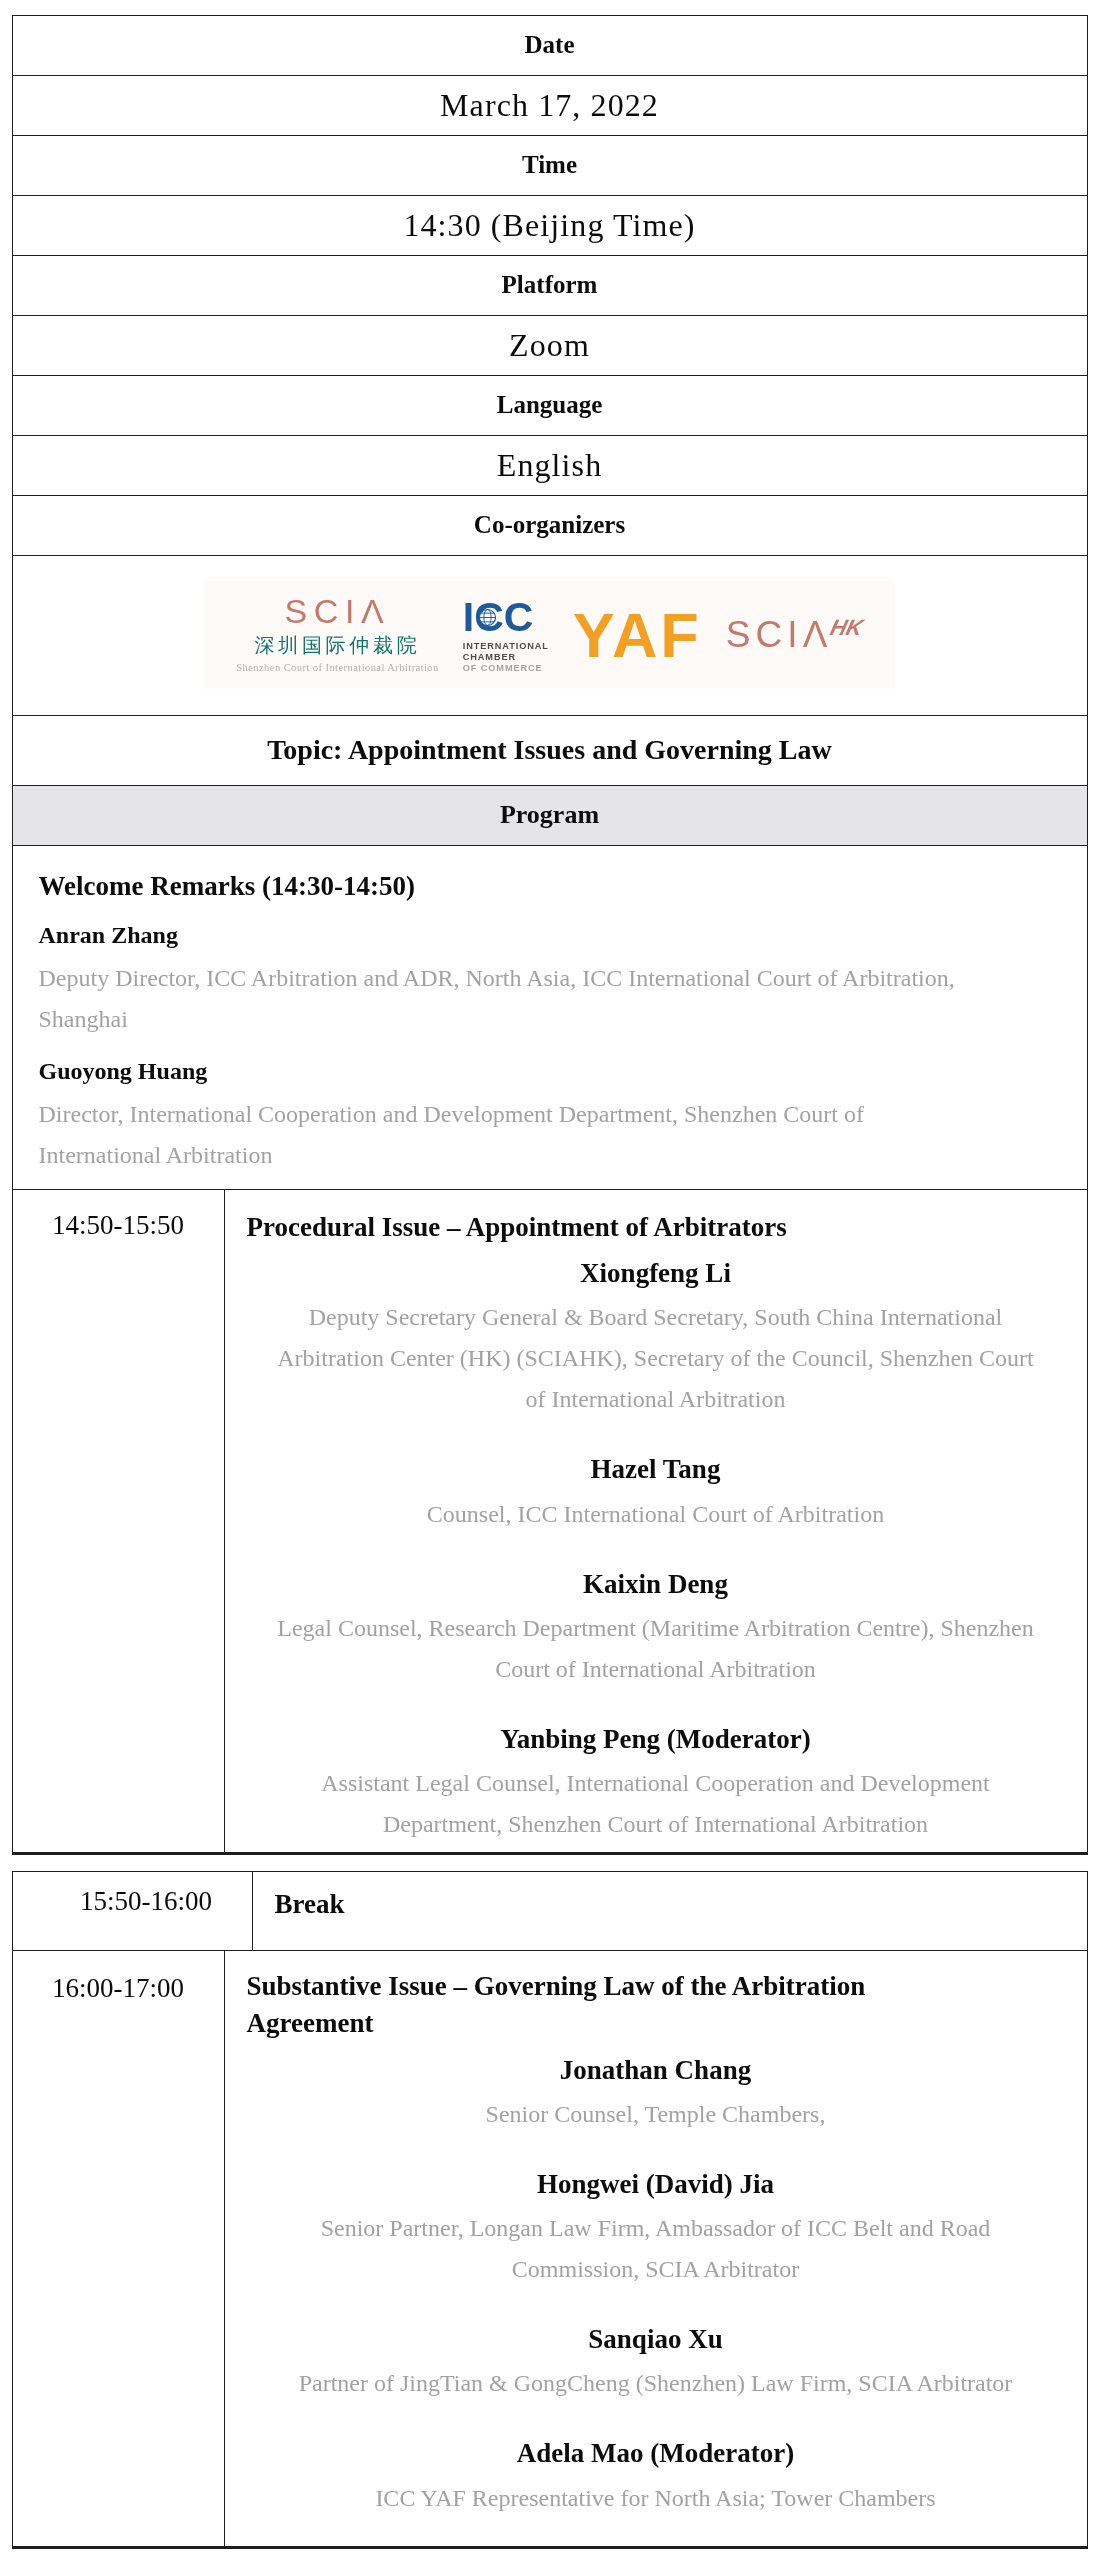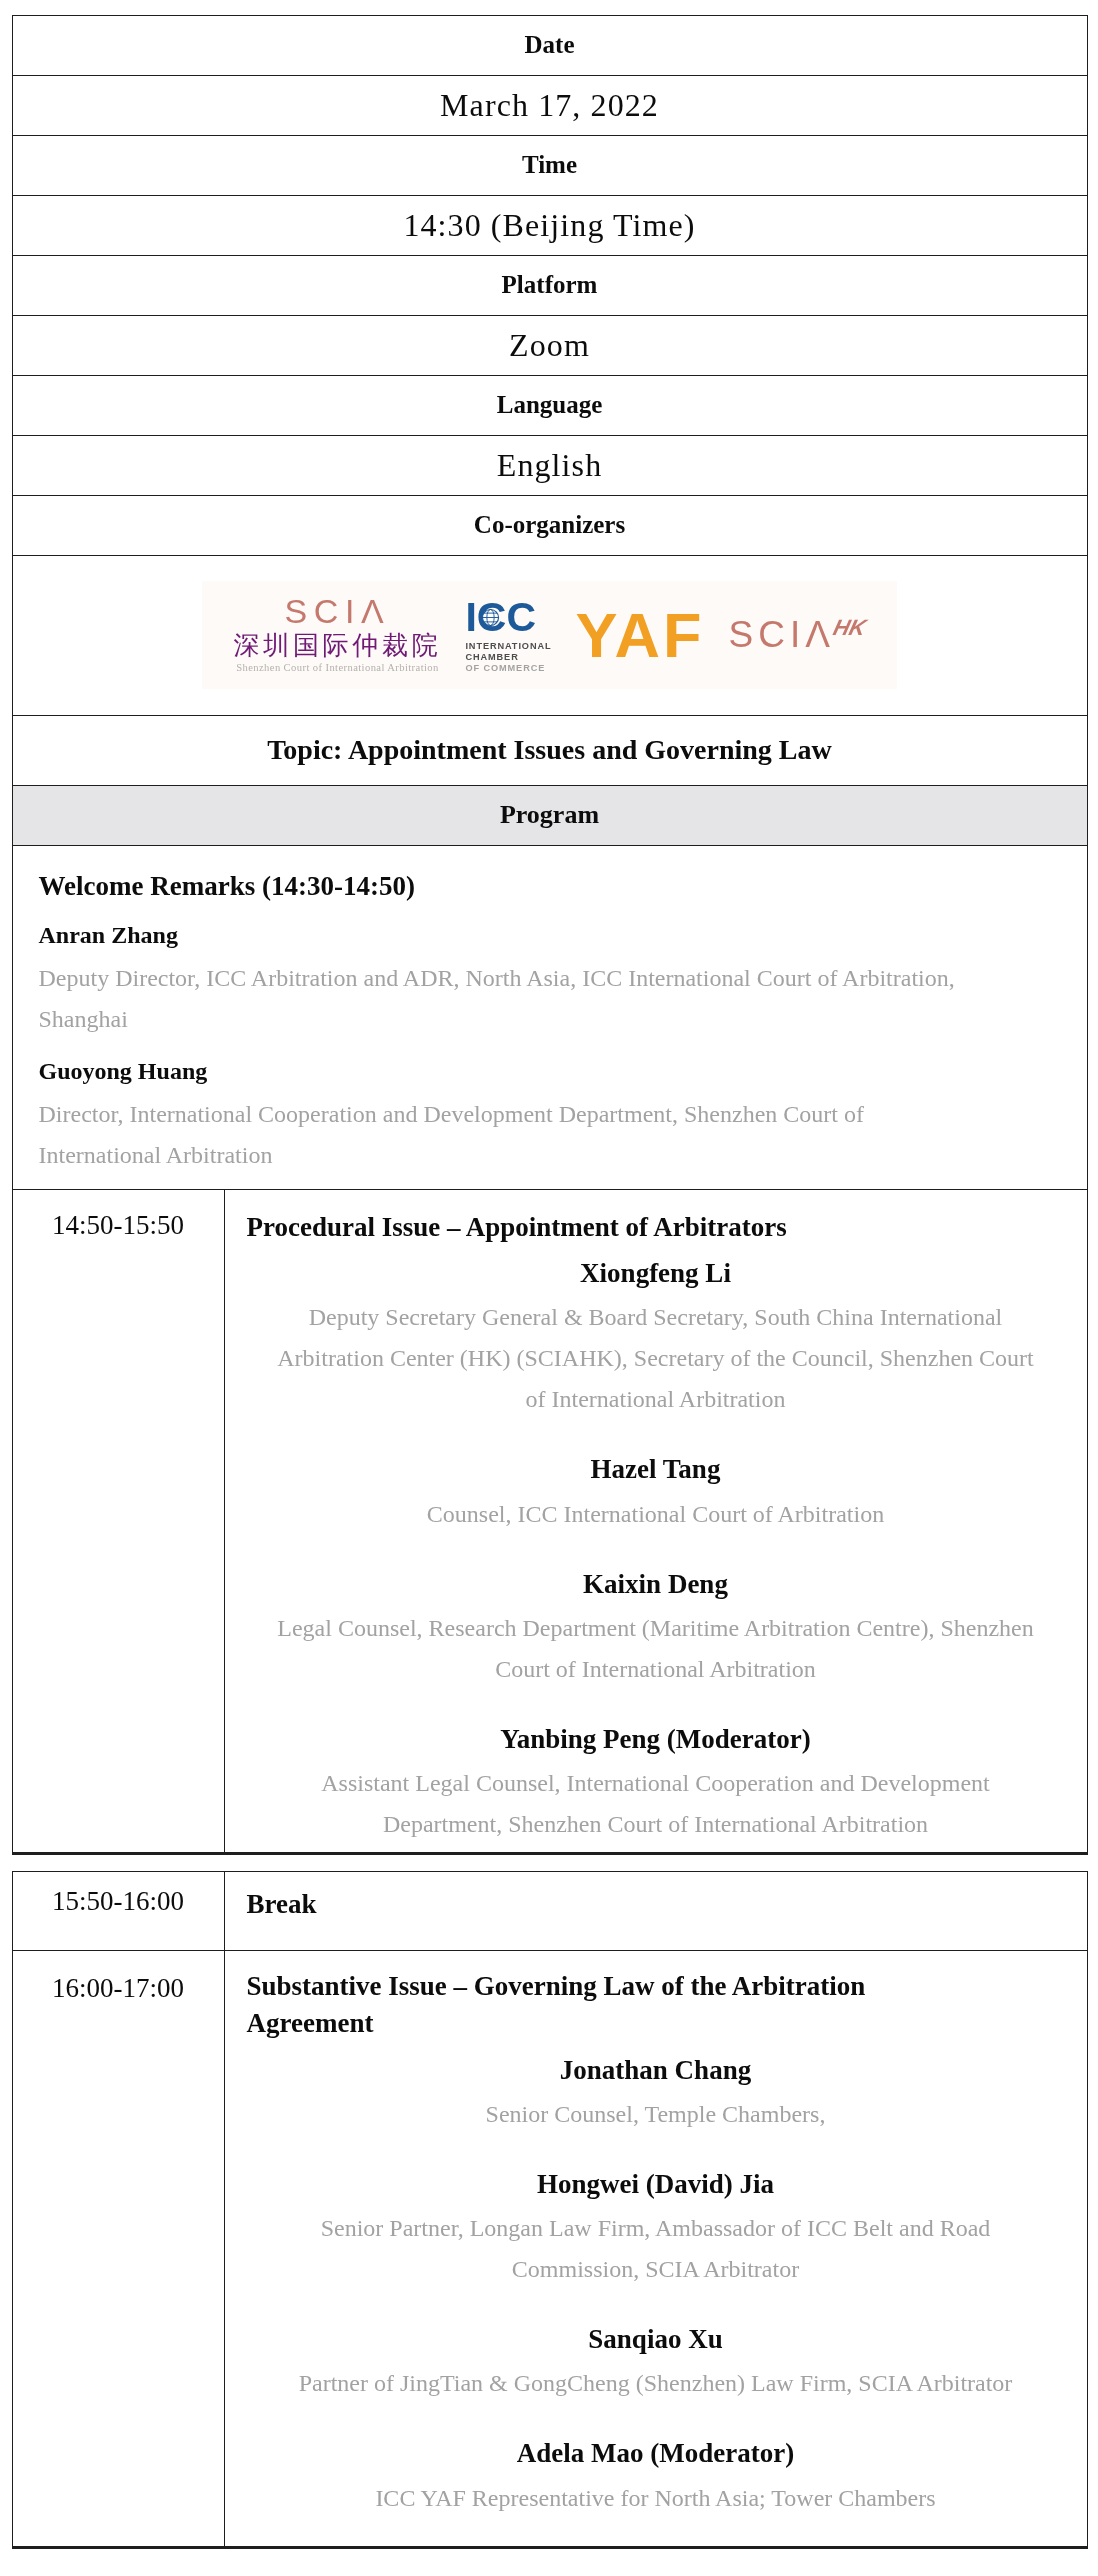--- a/index.html
+++ b/index.html
@@ -33,21 +33,21 @@
 
   
   .logos-row{height:160px;display:flex;align-items:center;justify-content:center;}
   .logo-strip{
     display:flex;align-items:center;gap:24px;
     background:#fdfaf8;padding:13px 32px;border-radius:1.5px;
   }
   .logo{font-family:"Liberation Sans","DejaVu Sans",sans-serif;}
   .scia{display:flex;flex-direction:column;align-items:center;}
   .scia-word{font-size:34px;letter-spacing:6.6px;color:var(--scia-rose);font-weight:500;line-height:35px;}
-  .scia-cn{font-size:26px;letter-spacing:3.7px;color:#701a75;line-height:32px;}
+  .scia-cn{font-size:20px;letter-spacing:3.7px;color:#0f766e;line-height:32px;}
   .scia-en{font-family:"Liberation Serif",serif;font-size:10.6px;color:#b5b1ac;line-height:14.7px;letter-spacing:0.4px;}
   .icc{display:flex;flex-direction:column;align-items:flex-start;}
   .icc-word{position:relative;font-size:41px;font-weight:800;color:var(--icc-blue);line-height:41px;letter-spacing:0px;}
   .icc-globe{position:absolute;left:15.4px;top:11px;}
   .icc-sub{margin-top:2.9px;font-size:9.2px;font-weight:600;color:#4d4d4d;letter-spacing:0.9px;line-height:11px;}
   .icc-sub .l3{opacity:.5;}
   .yaf-word{font-size:63px;font-weight:800;color:var(--yaf-orange);letter-spacing:2.9px;line-height:66px;}
   .sciahk{display:flex;align-items:flex-start;}
   .sciahk-word{font-size:37px;letter-spacing:5.1px;color:var(--scia-rose);font-weight:500;line-height:40px;}
   .sciahk-hk{font-size:22px;font-weight:800;font-style:italic;color:var(--scia-rose);
@@ -70,21 +70,21 @@
     text-align:center;font-size:27px;padding-top:20.5px;
   }
   .session-cell{flex:1;padding:19px 22px 0;overflow:hidden;}
   .s-title{font-weight:bold;font-size:27px;line-height:37px;margin-bottom:10.3px;text-align:left;}
   .speaker{margin-top:32px;text-align:center;}
   .speaker.first{margin-top:5.9px;}
   .sp-name{font-weight:bold;font-size:27px;line-height:34px;margin-bottom:7.3px;}
   .sp-role div{font-size:24px;line-height:41px;color:var(--gray);}
 
   .session0{height:662px;border-bottom:none;}
-  .break-row{height:79px;}
+  .break-row{height:79px;padding-left:28px;}
   .break-row .time-cell{padding-top:14.7px;}
   .break-row .session-cell{padding-top:14.7px;}
   .last-row{height:595px;border-bottom:none;}
   .last-row .session-cell{padding-top:17.6px;}
   .last-row .time-cell{padding-top:22px;}
 </style>
 </head>
 <body>
 
 <div class="page">

